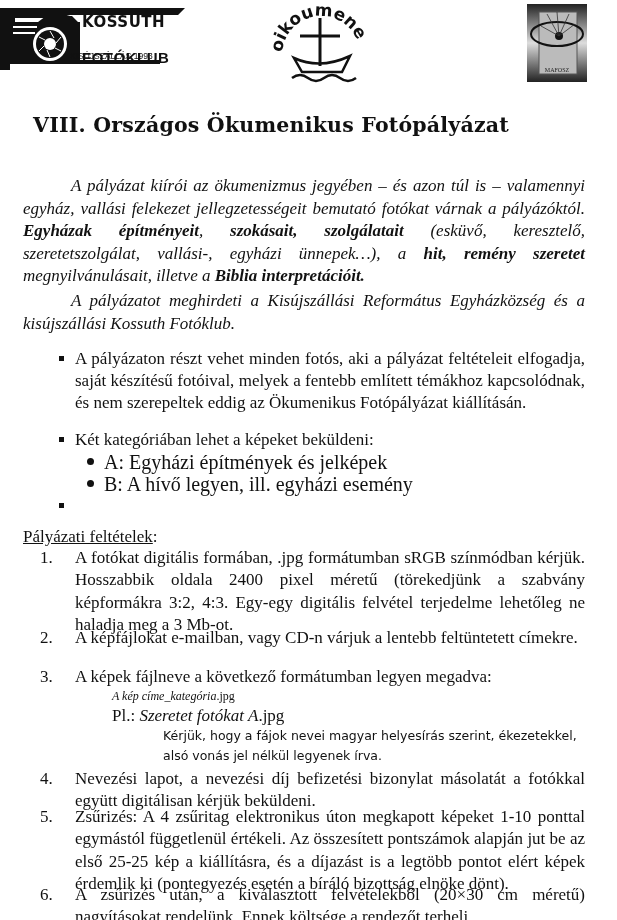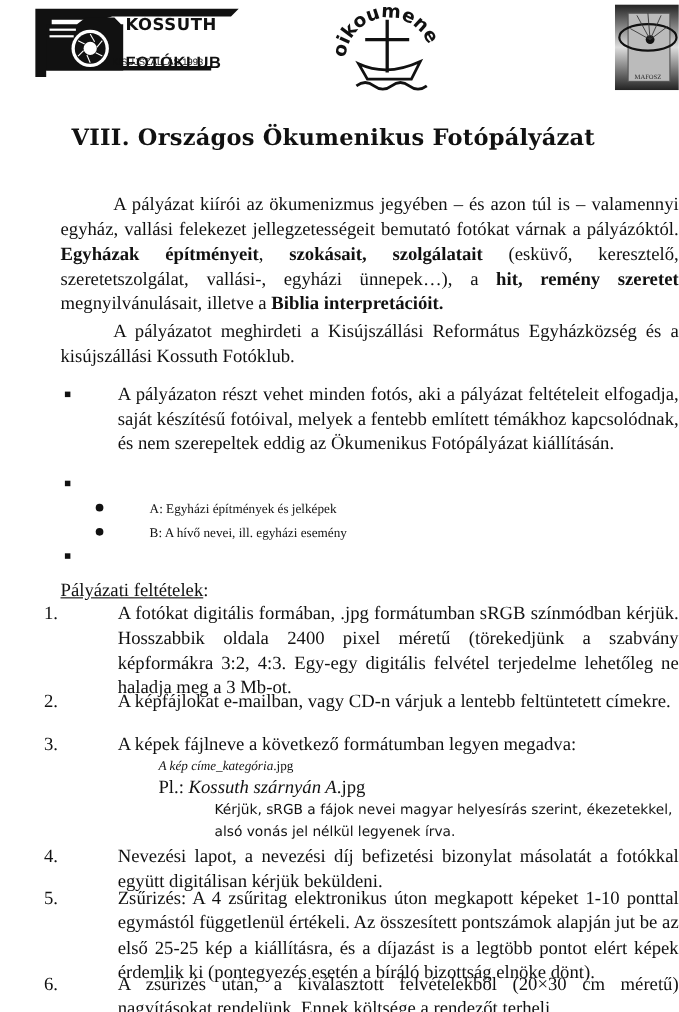--- a/index.html
+++ b/index.html
@@ -1,32 +1,32 @@
 <!DOCTYPE html>
 <html><head>
 <meta charset="utf-8">
 <style>
   html, body { margin:0; padding:0; background:#ffffff; }
   body { width:617px; height:920px; position:relative; overflow:hidden; color:#111; font-family:"Liberation Serif", serif; }
-  .abs { position:absolute;padding-left:32px; }
+  .abs { position:absolute; }
 
   
   #logo-left { left:0; top:4px; width:192px; height:66px; }
   #logo-center { left:268px; top:0; width:105px; height:85px; }
   #logo-right { left:527px; top:4px; width:60px; height:78px; }
 
   .title { left:0; width:542px; top:113px; text-align:center; font-family:"DejaVu Serif", serif; font-weight:bold; font-size:20.5px; letter-spacing:0.2px; }
 
-  .para { left:23px; width:562px; font-size:17px; line-height:22.5px; text-align:justify; }
+  .para { left:23px; width:562px; font-size:17px; line-height:22.5px; text-align:justify;font-style:italic; }
   .para .indent { display:inline-block; width:48px; }
   .b { font-weight:bold; }
 
   .bullet { left:75px; width:510px; font-size:17px; line-height:22px; text-align:justify; }
   .bmark { position:absolute; left:-16px; top:8px; width:5px; height:5px; background:#111; }
-  .sub { left:104px; font-size:12px; line-height:22px; }
+  .sub { left:104px; font-size:20px; line-height:22px; }
   .dot { position:absolute; left:-17px; top:7px; width:7px; height:7px; border-radius:50%; background:#111; }
 
   .num { position:absolute; left:-35px; top:0; }
   .item { left:75px; width:510px; font-size:17px; line-height:22.3px; text-align:justify; }
   .item.last { text-align:justify; }
 
   .ital { font-style:italic; }
   .note { left:163px; width:420px; font-family:"DejaVu Sans", sans-serif; font-size:12.5px; line-height:20px; }
 </style>
 </head>
@@ -103,28 +103,29 @@
 <div class="abs para" style="top:290px;">
   <span class="indent"></span><span>A pályázatot meghirdeti a Kisújszállási Református Egyházközség és a kisújszállási Kossuth Fotóklub.</span>
 </div>
 
 <div class="abs bullet" style="top:348px;">
   <span class="bmark"></span>
   <span>A pályázaton részt vehet minden fotós, aki a pályázat feltételeit elfogadja, saját készítésű fotóival, melyek a fentebb említett témákhoz kapcsolódnak, és nem szerepeltek eddig az Ökumenikus Fotópályázat kiállításán.</span>
 </div>
 <div class="abs bullet" style="top:429px;">
   <span class="bmark"></span>
+  <span>Két kategóriában lehet a képeket beküldeni:</span>
 </div>
 <div class="abs sub" style="top:451px;">
   <span class="dot"></span>
   <span>A: Egyházi építmények és jelképek</span>
 </div>
 <div class="abs sub" style="top:473px;">
   <span class="dot"></span>
-  <span>B: A hívő nevei, ill. egyházi esemény</span>
+  <span>B: A hívő legyen, ill. egyházi esemény</span>
 </div>
 <div class="abs bullet" style="top:495px;">
   <span class="bmark"></span>
 </div>
 
 <div class="abs" style="left:23px;top:526px;font-size:17px;line-height:22px;">
   <span style="text-decoration:underline;">Pályázati feltételek</span><span>:</span>
 </div>
 
 <div class="abs item" style="top:547px;">
@@ -136,23 +137,23 @@
   <span>A képfájlokat e-mailban, vagy CD-n várjuk a lentebb feltüntetett címekre.</span>
 </div>
 <div class="abs item" style="top:666px;">
   <span class="num">3.</span>
   <span>A képek fájlneve a következő formátumban legyen megadva:</span>
 </div>
 <div class="abs" style="left:112px;top:685px;font-size:12px;line-height:22px;">
   <span class="ital">A kép címe_kategória</span><span>.jpg</span>
 </div>
 <div class="abs" style="left:112px;top:705px;font-size:17px;line-height:22px;">
-  <span>Pl.: </span><span class="ital">Kossuth szárnyán A</span><span>.jpg</span>
+  <span>Pl.: </span><span class="ital">Szeretet fotókat A</span><span>.jpg</span>
 </div>
-<div class="abs note" style="top:726px;">Kérjük, sRGB a fájok nevei magyar helyesírás szerint, ékezetekkel, alsó vonás jel nélkül legyenek írva.</div>
+<div class="abs note" style="top:726px;">Kérjük, hogy a fájok nevei magyar helyesírás szerint, ékezetekkel, alsó vonás jel nélkül legyenek írva.</div>
 
 <div class="abs item" style="top:768px;">
   <span class="num">4.</span>
   <span>Nevezési lapot, a nevezési díj befizetési bizonylat másolatát a fotókkal együtt digitálisan kérjük beküldeni.</span>
 </div>
 <div class="abs item" style="top:806px;">
   <span class="num">5.</span>
   <span>Zsűrizés: A 4 zsűritag elektronikus úton megkapott képeket 1-10 ponttal egymástól függetlenül értékeli. Az összesített pontszámok alapján jut be az első 25-25 kép a kiállításra, és a díjazást is a legtöbb pontot elért képek érdemlik ki (pontegyezés esetén a bíráló bizottság elnöke dönt).</span>
 </div>
 <div class="abs item last" style="top:884px;">

